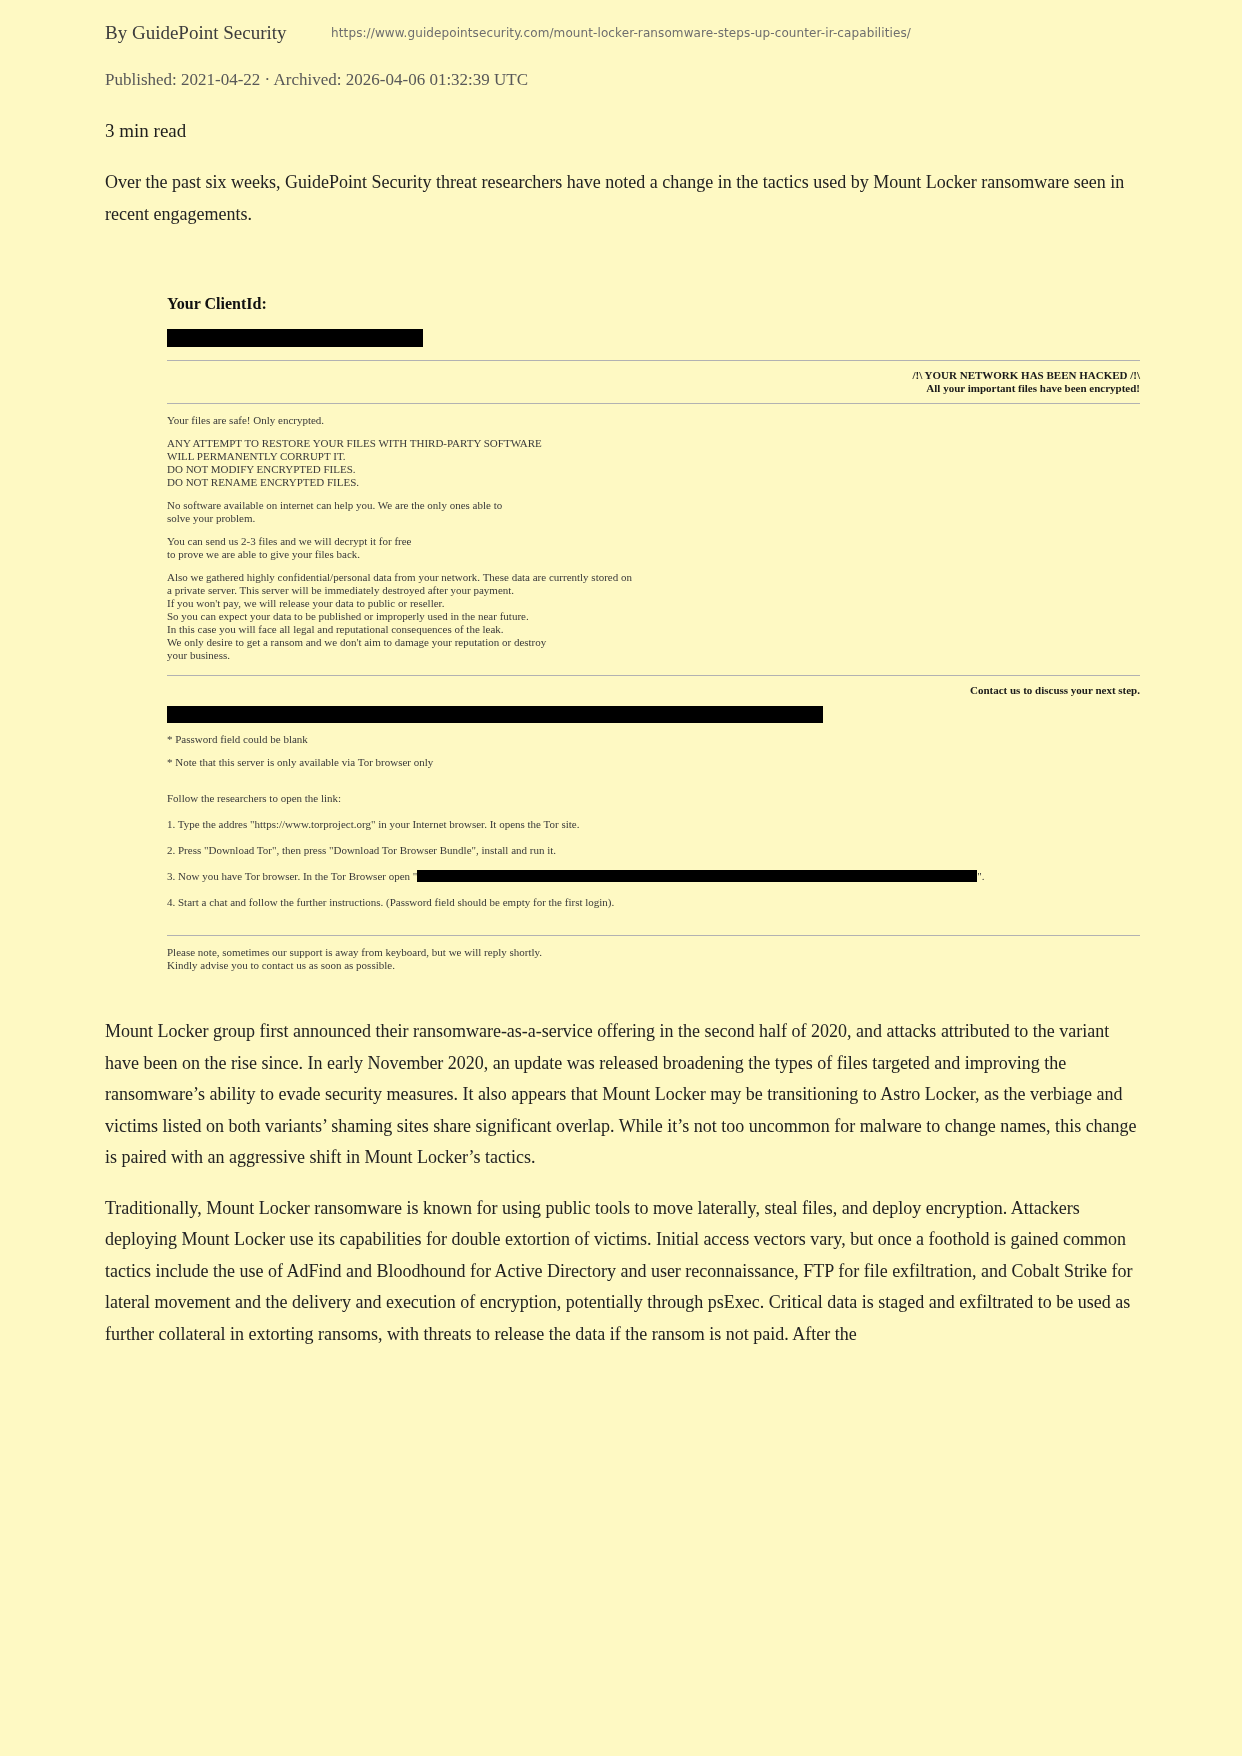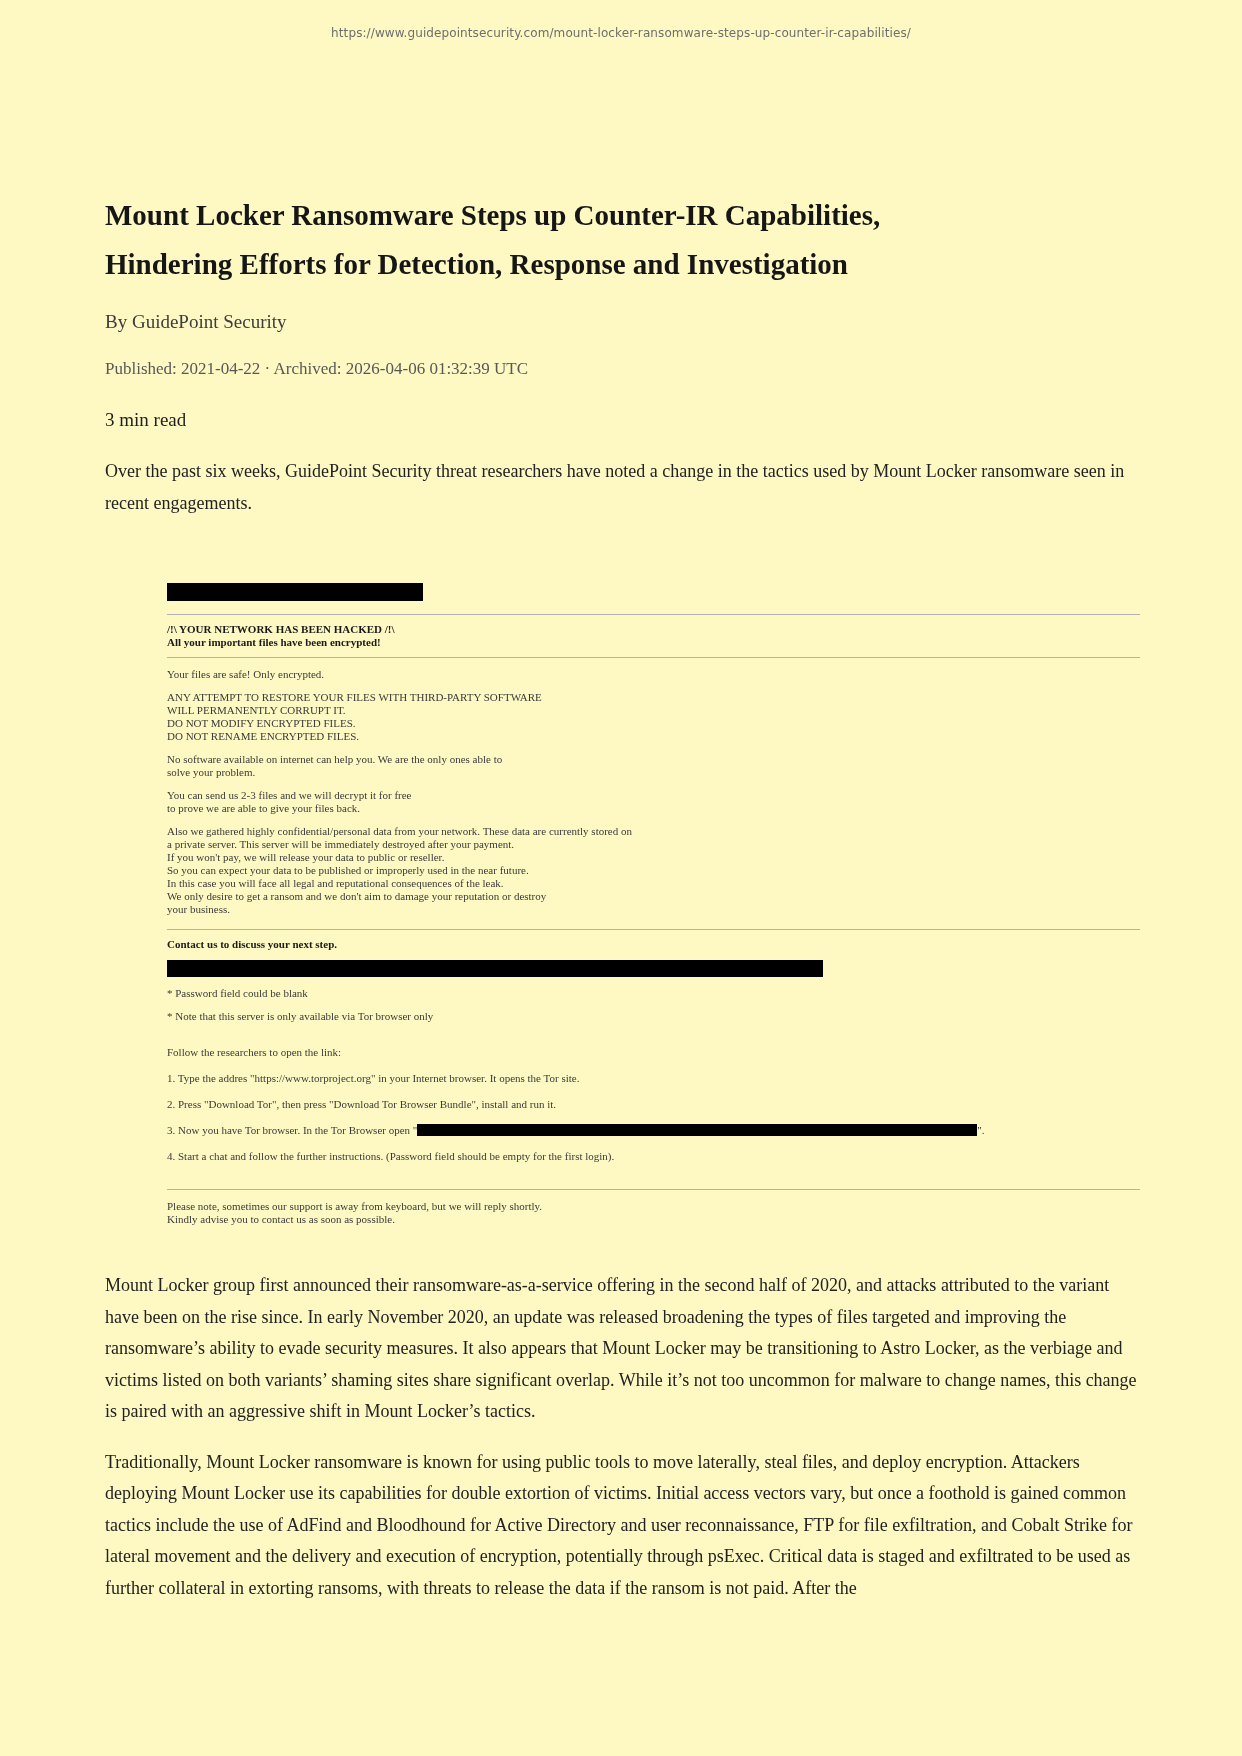--- a/index.html
+++ b/index.html
@@ -71,20 +71,21 @@
     border: none;
     border-top: 1px solid #b2b2b2;
     margin: 13px 0 0 0;
     height: 0;
   }
   .note-bold {
     margin-top: 8px;
     font-weight: 700;
     color: #1a1a1a;
     white-space: pre-line;
+    text-align: right;
   }
   .note-para { margin-top: 10px; white-space: pre-line; }
   .note-line { white-space: normal; }
   .footer {
     position: absolute;
     top: 1772px; left: 0; right: 0;
     text-align: center;
     font-family: "DejaVu Sans", sans-serif;
     font-size: 12.5px;
     color: #575757;
@@ -92,33 +93,32 @@
 </style>
 </head>
 <body>
 
 <div class="page">
 
   <div class="url-bar">https://www.guidepointsecurity.com/mount-locker-ransomware-steps-up-counter-ir-capabilities/</div>
 
   <div class="content">
 
-    <h1 class="title">Mount Locker Ransomware Steps up Counter-IR Capabilities,
-Hindering Efforts for Detection, Response and Investigation</h1>
 
     <div class="byline">By GuidePoint Security</div>
 
     <div class="meta">Published: 2021-04-22 · Archived: 2026-04-06 01:32:39 UTC</div>
 
     <div class="readtime">3 min read</div>
 
     <p class="body-para">Over the past six weeks, GuidePoint Security threat researchers have noted a change in the tactics used by Mount Locker ransomware seen in recent engagements.</p>
 
     <figure class="note" style="margin-top:64px">
 
+      <div class="note-heading">Your ClientId:</div>
 
       <div class="bar bar-clientid"></div>
 
       <hr class="note-rule">
 
       <div class="note-bold">/!\ YOUR NETWORK HAS BEEN HACKED /!\
 All your important files have been encrypted!</div>
 
       <hr class="note-rule" style="margin-top:8px">
 

